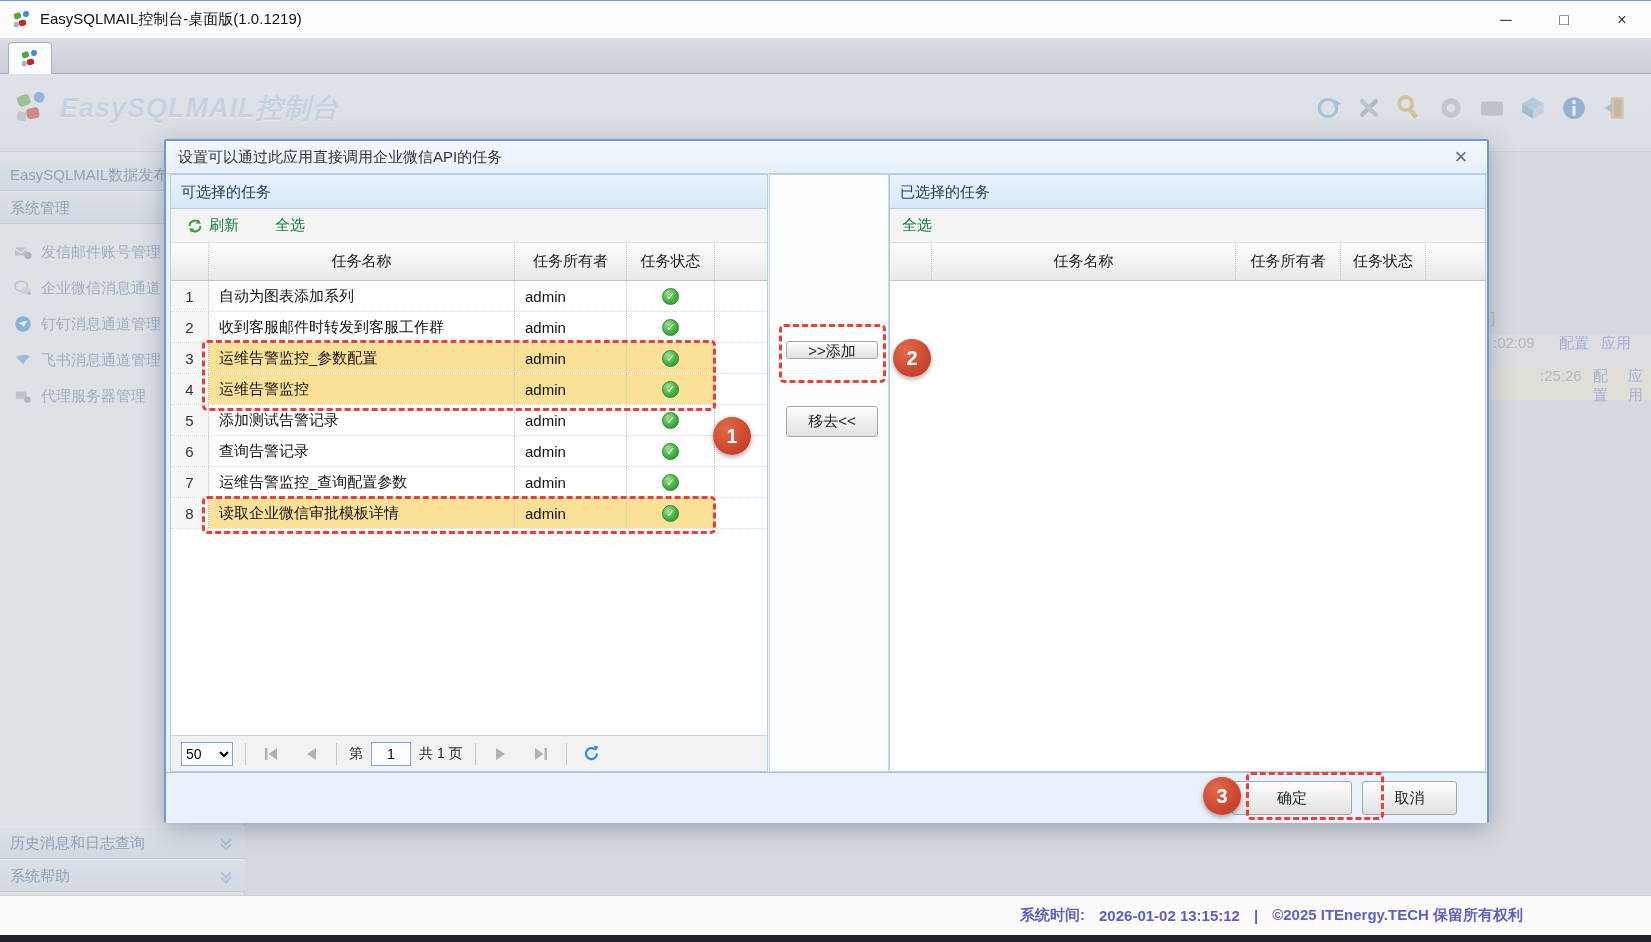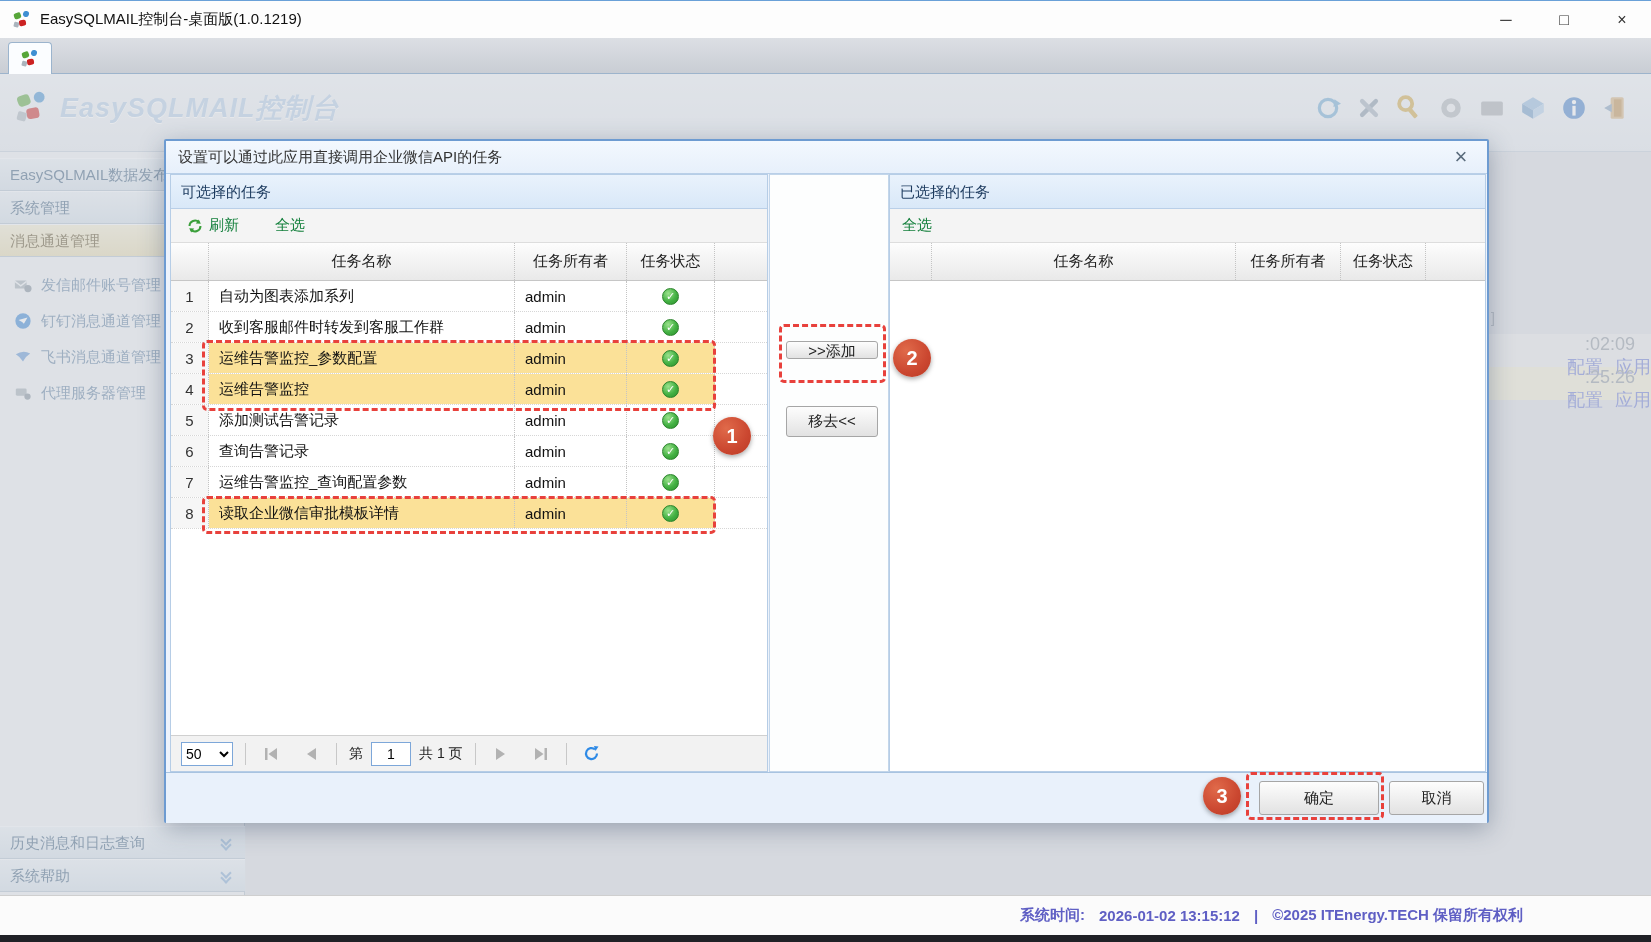--- a/index.html
+++ b/index.html
@@ -45,21 +45,21 @@
   .subitem svg { width:18px; height:18px; flex:0 0 auto; }
   .sidebar-bottom { position:absolute; left:0; bottom:3px; width:245px; }
   .dblchev { position:absolute; right:12px; top:9px; width:12px; height:14px; }
   .dblchev i, .dblchev b { position:absolute; left:1px; width:8px; height:8px; border:solid #8fb2d8;
          border-width:0 2px 2px 0; transform:rotate(45deg); }
   .dblchev i { top:0; } .dblchev b { top:5px; }
 
   .main-bg { position:absolute; left:246px; top:78px; right:0; bottom:0; background:#dfe1e6; }
   .peek { position:absolute; right:0; top:150px; width:164px; }
   .peek-frag { font-size:14px; color:#9aa2ac; padding-left:4px; height:32px; line-height:32px; }
-  .peek-row { height:33px; display:flex; align-items:flex-end; font-size:18px;flex-direction:column; }
+  .peek-row { height:33px; display:flex; align-items:flex-start; font-size:15px; }
   .peek-row.r1 { background:#ebebec; }
   .peek-row.r2 { background:#f1ecd9;padding-left:47px; }
   .peek-time { color:#9aa2ac; width:72px; padding-left:6px; }
   .peek-links { display:flex; gap:12px; color:#7a88d8; }
   .peek-links span { cursor:pointer; }
 
   .dim { position:absolute; inset:0; background:rgba(206,209,215,.5); z-index:5; }
 
   
   .dialog { position:absolute; left:164px; top:65px; width:1325px; height:684px; z-index:10;
@@ -121,21 +121,21 @@
   .pglabel { white-space:nowrap; }
 
   .mid-btn { position:absolute; left:16px; width:92px; height:18px; font-size:15px; color:#222;
              background:linear-gradient(#fdfdfd,#e2e2e2); border:1px solid #a6a6a6; border-radius:3px;
              cursor:pointer; font-family:inherit; }
   .btn-add { top:166px; }
   .btn-remove { top:231px; height:31px; }
 
   .dlg-footer { position:absolute; left:0; top:631px; width:100%; height:51px; background:#e9f1fb;
                 border-top:1px solid #a8c3e0; display:flex; align-items:center; justify-content:flex-end;
-                padding-right:3px; gap:10px; }
+                padding-right:30px; gap:10px; }
   .fbtn { height:34px; font-size:15px; color:#222; background:linear-gradient(#fdfdfd,#e2e2e2);
           border:1px solid #a6a6a6; border-radius:3px; cursor:pointer; font-family:inherit; }
   .fbtn.ok { width:120px; } .fbtn.cancel { width:95px; }
 
   
   .dashbox { position:absolute; border:3px dashed #e8413c; border-radius:5px; pointer-events:none; z-index:12; }
   .hl-rows34 { left:36px; top:199px; width:514px; height:71px; }
   .hl-row8  { left:36px; top:355px; width:514px; height:38px; }
   .hl-add   { left:613px; top:183px; width:107px; height:59px; }
   .hl-ok    { left:1080px; top:631px; width:138px; height:48px; }
@@ -270,29 +270,36 @@
               <polygon points="2,12 9,8 9,16" fill="#8fa8c4"></polygon>
             </svg>
           </span>
       </div>
     </div>
 
     <div class="sidebar">
       <div style="height:6px"></div>
       <div class="acc">EasySQLMAIL数据发布</div>
       <div class="acc">系统管理</div>
-      <div class="acc active">消息通道管理</div>
       <div class="subitems">
         <div class="subitem">
           <svg viewBox="0 0 20 20">
               <rect x="1" y="5" width="13" height="9" rx="1" fill="#aab4bd"></rect>
               <polyline points="1,6 7.5,11 14,6" fill="none" stroke="#eef1f4" stroke-width="1.5"></polyline>
               <circle cx="15.5" cy="14" r="4" fill="#8d99a5"></circle>
             </svg>
           <span>发信邮件账号管理</span>
+        </div>
+        <div class="subitem">
+          <svg viewBox="0 0 20 20">
+              <ellipse cx="8" cy="8" rx="7" ry="5.5" fill="none" stroke="#9fb6cd" stroke-width="1.8"></ellipse>
+              <ellipse cx="13.5" cy="13" rx="5" ry="4" fill="#c3d2df"></ellipse>
+              <circle cx="17" cy="16" r="1.4" fill="#d25b4a"></circle>
+            </svg>
+          <span>企业微信消息通道</span>
         </div>
         <div class="subitem">
           <svg viewBox="0 0 20 20">
               <circle cx="10" cy="10" r="8.5" fill="#4a90d9"></circle>
               <path d="M5 9 L15 6 L11 13 L9 11 Z" fill="#fff"></path>
             </svg>
           <span>钉钉消息通道管理</span>
         </div>
         <div class="subitem">
           <svg viewBox="0 0 20 20">

